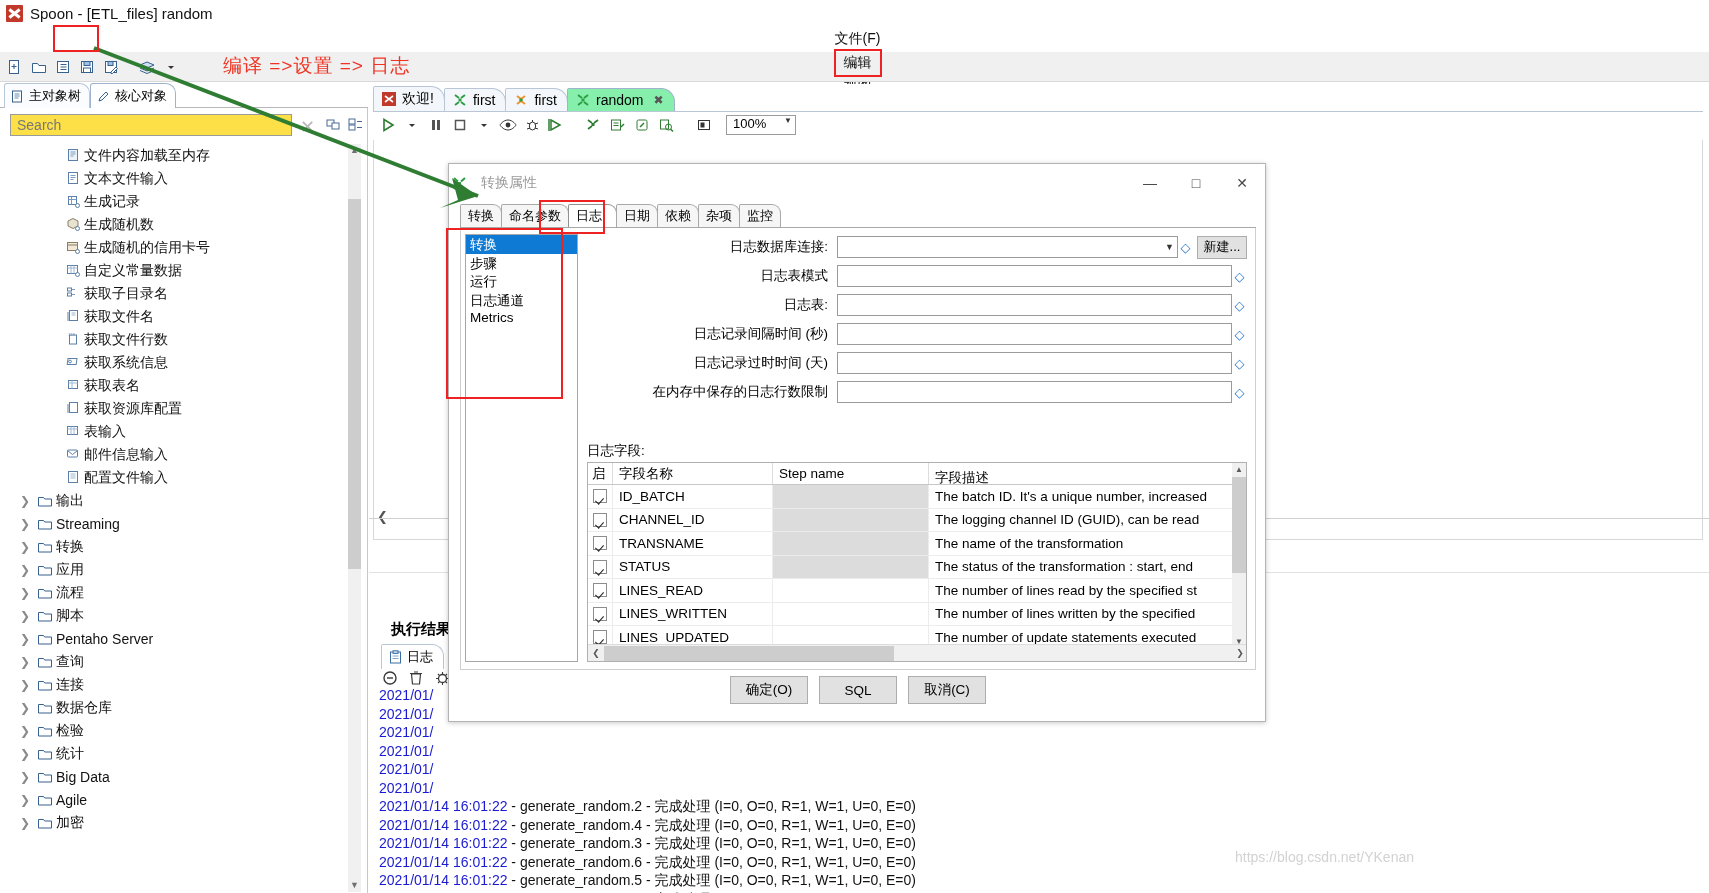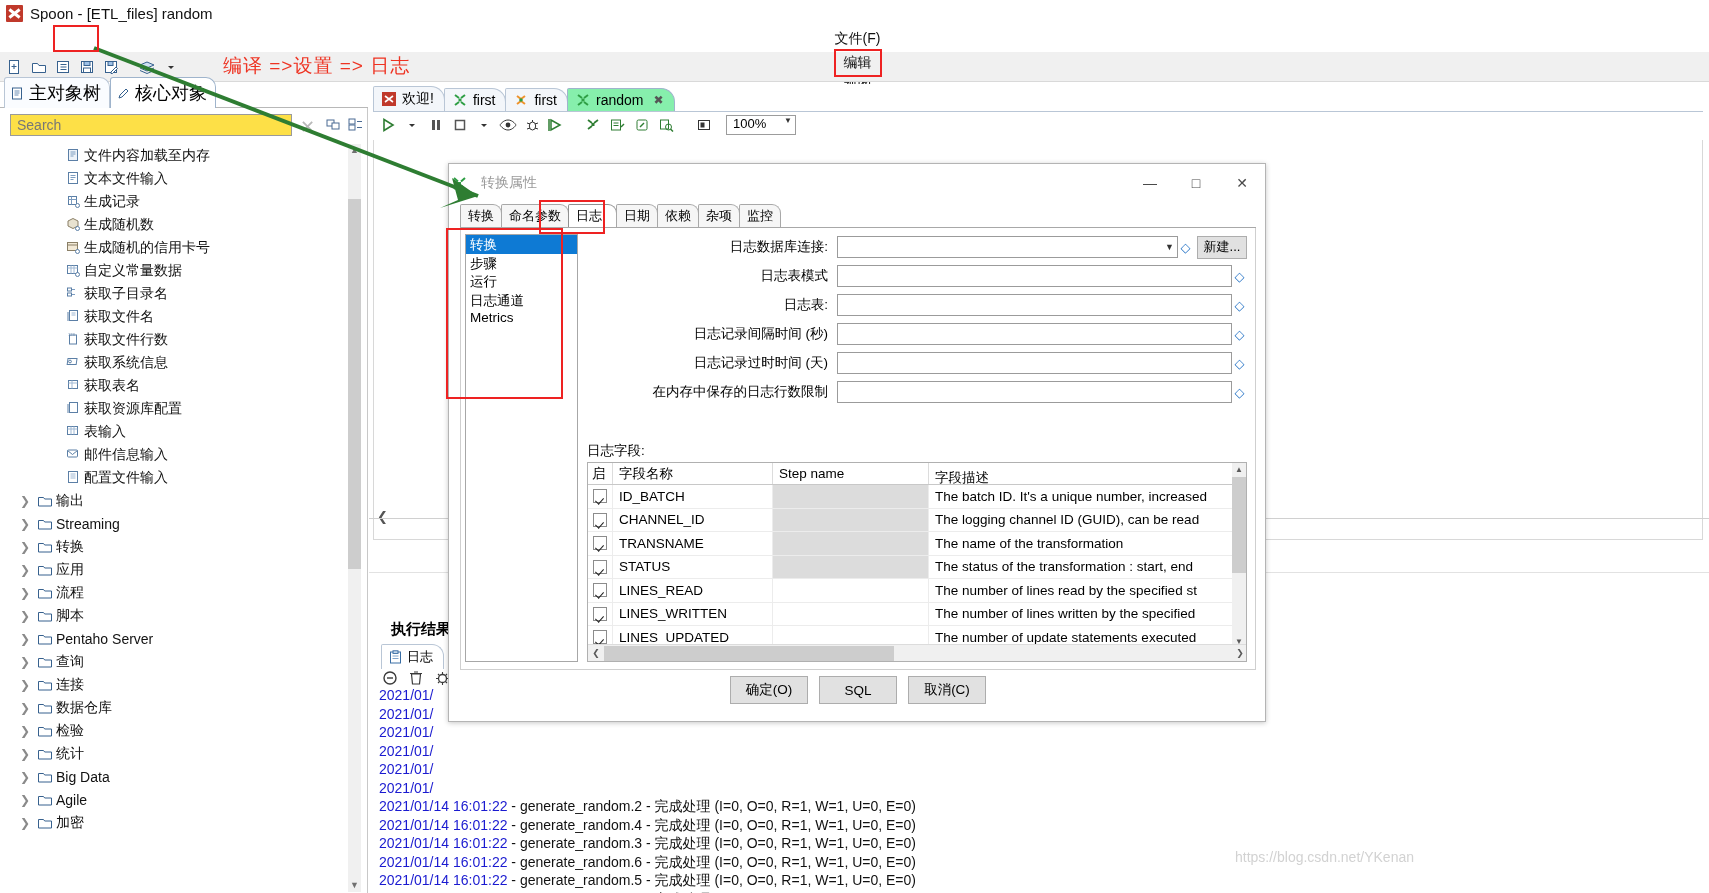--- a/index.html
+++ b/index.html
@@ -29,21 +29,21 @@
 
   
   .toolbar { position:absolute; left:0; top:52px; width:1709px; height:30px; background:#f0f0f0; border-bottom:1px solid #d9d9d9; display:flex; align-items:center; padding-left:4px; gap:2px; }
   .tb-btn { width:22px; height:22px; display:flex; align-items:center; justify-content:center; }
   .tb-sep { width:10px; }
   .annot-red { position:absolute; left:223px; top:53px; color:#ee3322; font-size:19px; letter-spacing:1px; white-space:nowrap; }
 
   
   .leftpanel { position:absolute; left:0; top:84px; width:368px; height:809px; background:#fff; border-right:1px solid #c8c8c8; }
   .lp-tabs { position:absolute; left:0; top:0; width:368px; height:24px; border-bottom:1px solid #b8b8b8; display:flex; align-items:flex-end; padding-left:4px; background:#fff; }
-  .lp-tab { display:flex; align-items:center; gap:5px; padding:3px 8px 3px 6px; font-size:18px; border:1px solid #b9c6d6; border-bottom:none; border-radius:3px 10px 0 0; background:#fafcff; position:relative; top:1px; }
+  .lp-tab { display:flex; align-items:center; gap:5px; padding:3px 8px 3px 6px; font-size:13px; border:1px solid #b9c6d6; border-bottom:none; border-radius:3px 10px 0 0; background:#fafcff; position:relative; top:1px; }
   .lp-tab.active { background:#fff; border-color:#9fb4cc; }
   .lp-search { position:absolute; left:10px; top:30px; width:282px; height:22px; border:1px solid #9a9a9a; background:#fde047; display:flex; align-items:center; padding:8px 6px;text-align:right; }
   .lp-search span { color:#777; font-size:14px; }
   .lp-x { position:absolute; left:300px; top:32px; color:#b9b9b9; font-size:18px; }
   .lp-icon2 { position:absolute; left:326px; top:33px; color:#4a6a93; font-size:15px; }
   .lp-icon3 { position:absolute; left:348px; top:33px; color:#4a6a93; font-size:15px; }
 
   .tree { position:absolute; left:2px; top:60px; width:348px; height:748px; overflow:hidden; }
   .tree-row { display:flex; align-items:center; height:23px; font-size:14px; color:#111; white-space:nowrap; }
   .tree-row .twisty { width:18px; text-align:center; color:#8a8a8a; font-size:12px; flex:none; }

